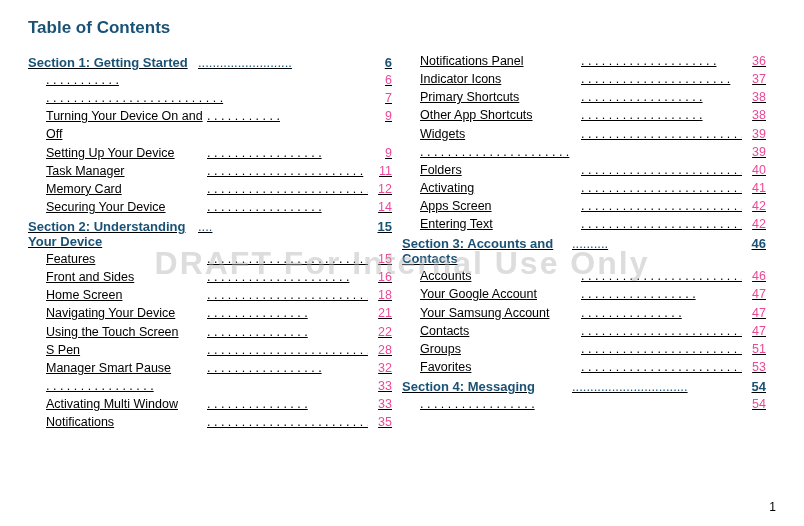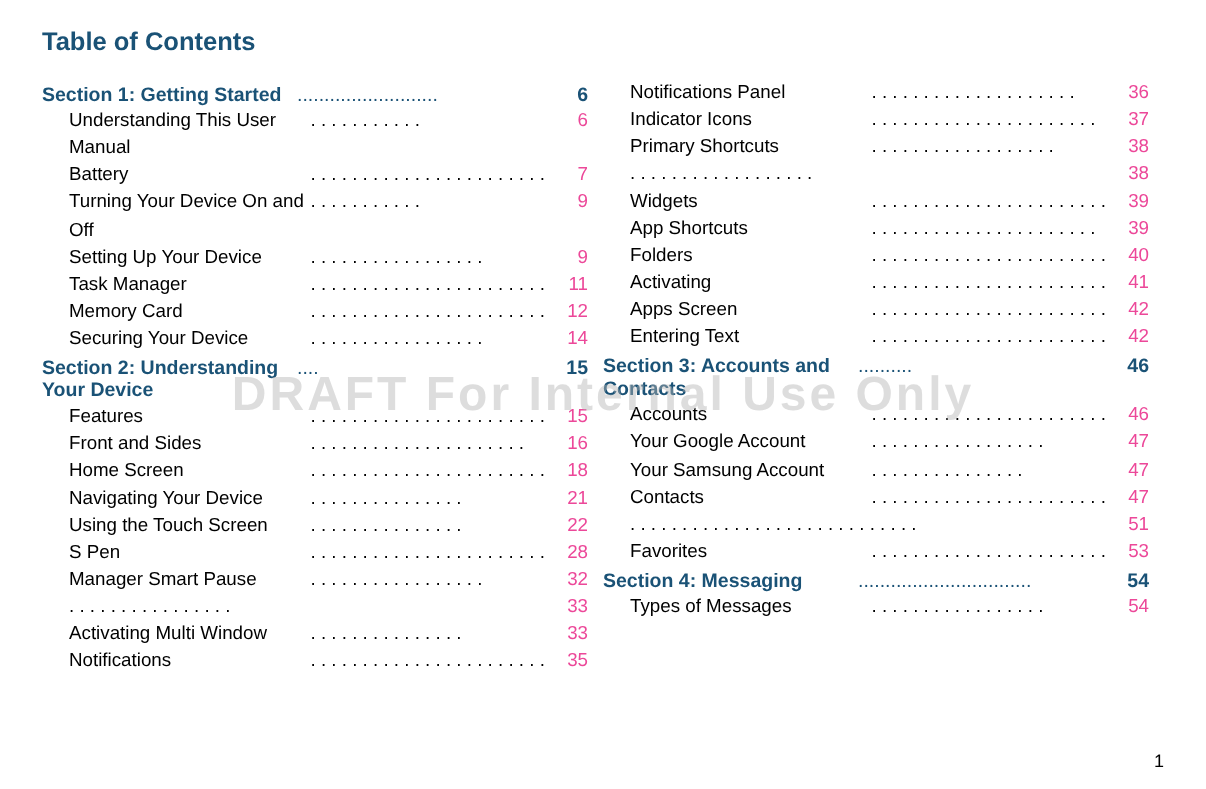--- a/index.html
+++ b/index.html
@@ -20,20 +20,21 @@
     }
     .title {
       font-size: 17px;
       font-weight: bold;
       color: #1a5276;
       margin-bottom: 14px;
     }
     .two-col {
       display: flex;
       gap: 0px;
+      text-decoration: underline;
     }
     .col {
       flex: 1;
       padding-right: 10px;
     }
     .toc-entry {
       display: flex;
       justify-content: space-between;
       font-size: 12.5px;
       color: #000;
@@ -103,26 +104,24 @@
 
   <div class="two-col">
 
     <div class="col" id="left-col">
         <div class="section-row">
           <span class="entry-title">Section 1:  Getting Started</span>
           <span class="entry-dots"> ..........................</span>
           <span class="entry-page">6</span>
         </div>
         <div class="toc-entry indented">
-          <span class="entry-title">Understanding This User Manual</span>
           <span class="entry-dots"> . . . . . . . . . . .</span>
           <span class="entry-page">6</span>
         </div>
         <div class="toc-entry indented">
-          <span class="entry-title">Battery</span>
           <span class="entry-dots"> . . . . . . . . . . . . . . . . . . . . . . . . . .</span>
           <span class="entry-page">7</span>
         </div>
         <div class="toc-entry indented">
           <span class="entry-title">Turning Your Device On and Off</span>
           <span class="entry-dots"> . . . . . . . . . . .</span>
           <span class="entry-page">9</span>
         </div>
         <div class="toc-entry indented">
           <span class="entry-title">Setting Up Your Device</span>
@@ -210,30 +209,30 @@
           <span class="entry-title">Indicator Icons</span>
           <span class="entry-dots"> . . . . . . . . . . . . . . . . . . . . . .</span>
           <span class="entry-page">37</span>
         </div>
         <div class="toc-entry indented">
           <span class="entry-title">Primary Shortcuts</span>
           <span class="entry-dots"> . . . . . . . . . . . . . . . . . .</span>
           <span class="entry-page">38</span>
         </div>
         <div class="toc-entry indented">
+          <span class="entry-title">Other App Shortcuts</span>
           <span class="entry-dots"> . . . . . . . . . . . . . . . . . .</span>
           <span class="entry-page">38</span>
         </div>
         <div class="toc-entry indented">
           <span class="entry-title">Widgets</span>
           <span class="entry-dots"> . . . . . . . . . . . . . . . . . . . . . . . . . . . .</span>
           <span class="entry-page">39</span>
         </div>
         <div class="toc-entry indented">
-          <span class="entry-title">App Shortcuts</span>
           <span class="entry-dots"> . . . . . . . . . . . . . . . . . . . . . .</span>
           <span class="entry-page">39</span>
         </div>
         <div class="toc-entry indented">
           <span class="entry-title">Folders</span>
           <span class="entry-dots"> . . . . . . . . . . . . . . . . . . . . . . . . . . . . .</span>
           <span class="entry-page">40</span>
         </div>
         <div class="toc-entry indented">
           <span class="entry-title">Activating</span>
@@ -269,35 +268,35 @@
           <span class="entry-title">Your Samsung Account</span>
           <span class="entry-dots"> . . . . . . . . . . . . . . .</span>
           <span class="entry-page">47</span>
         </div>
         <div class="toc-entry indented">
           <span class="entry-title">Contacts</span>
           <span class="entry-dots"> . . . . . . . . . . . . . . . . . . . . . . . . . .</span>
           <span class="entry-page">47</span>
         </div>
         <div class="toc-entry indented">
+          <span class="entry-title">Groups</span>
           <span class="entry-dots"> . . . . . . . . . . . . . . . . . . . . . . . . . . . .</span>
           <span class="entry-page">51</span>
         </div>
         <div class="toc-entry indented">
           <span class="entry-title">Favorites</span>
           <span class="entry-dots"> . . . . . . . . . . . . . . . . . . . . . . . . . . .</span>
           <span class="entry-page">53</span>
         </div>
         <div class="section-row">
           <span class="entry-title">Section 4:  Messaging</span>
           <span class="entry-dots"> ................................</span>
           <span class="entry-page">54</span>
         </div>
         <div class="toc-entry indented">
-          <span class="entry-title">Types of Messages</span>
           <span class="entry-dots"> . . . . . . . . . . . . . . . . .</span>
           <span class="entry-page">54</span>
         </div>
       </div>
   </div>
 
   <div class="watermark">DRAFT For Internal Use Only</div>
   <div class="page-num-bottom">1</div>
 </div>
 

